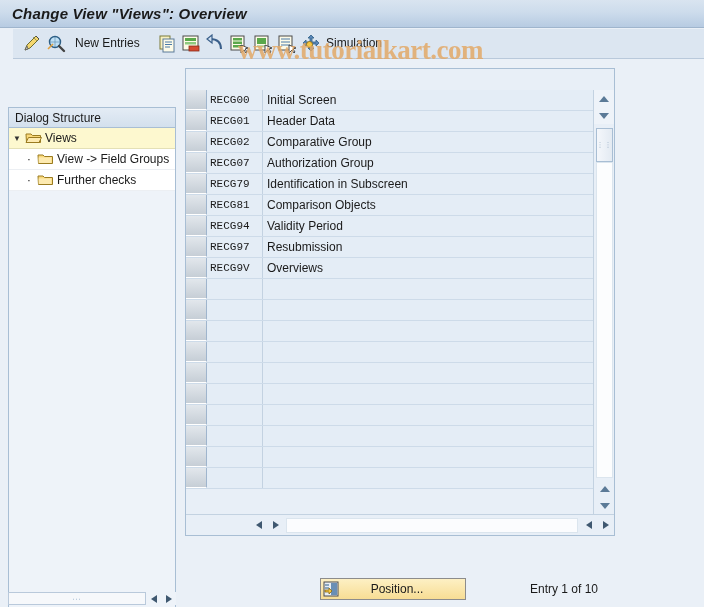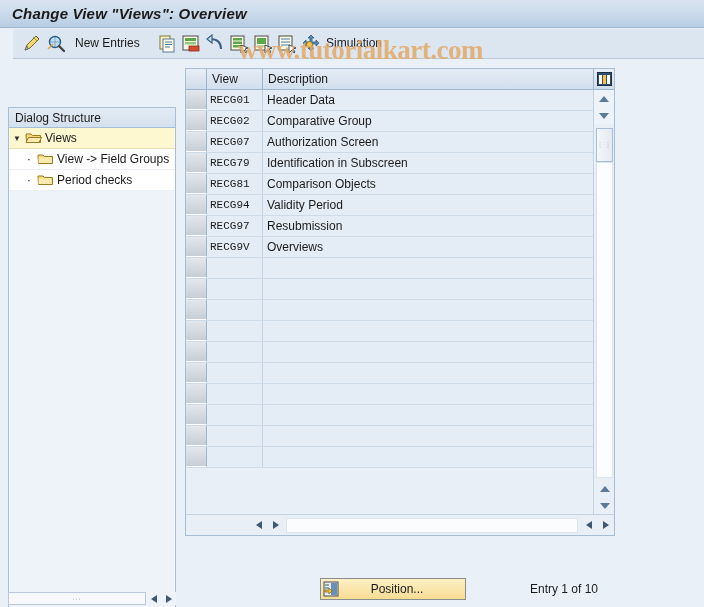--- a/index.html
+++ b/index.html
@@ -414,69 +414,61 @@
 
     <div class="tree-row child">
       <span class="indent"></span>
       <span class="tw-dot">·</span>
       <span class="folder-icon">
         <svg width="17" height="14" viewBox="0 0 17 14">
           <path d="M1 3 h5 l1.5 1.5 h8 v7 h-14 z" fill="#fad97a" stroke="#9a7b20" stroke-width="1"></path>
           <rect x="1.6" y="5.4" width="12.8" height="5.6" fill="#fdeab0"></rect>
         </svg>
       </span>
-      <span class="tree-label">Period checks</span>
+      <span class="tree-label">Further checks</span>
     </div>
 
   </div>
 </div>
 
 <div id="tree-hscroll">
   <div class="track">
     <span class="grip">⋯</span>
   </div>
   <div class="sb-btn">
       <span class="sb-arrow arr-left"></span>
     </div>
   <div class="sb-btn">
       <span class="sb-arrow arr-right"></span>
     </div>
 </div>
 
 <div id="table-panel">
 
-  <div id="table-header">
-    <div class="th-sel"></div>
-    <div class="th-cell th-view">View</div>
-    <div class="th-cell th-desc">Description</div>
-    <div class="th-icon-cell">
-      <svg width="15" height="14" viewBox="0 0 15 14">
-        <rect x="0.5" y="0.5" width="14" height="13" fill="#2d4f73" stroke="#1a2f45" stroke-width="1"></rect>
-        <rect x="2" y="3" width="3" height="9" fill="#ffffff"></rect>
-        <rect x="6" y="3" width="3" height="9" fill="#f5c542"></rect>
-        <rect x="10" y="3" width="3" height="9" fill="#ffffff"></rect>
-      </svg>
-    </div>
-  </div>
 
   <div id="table-rows">
+      <div class="trow">
+        <div class="td-sel"></div>
+        <div class="td-view">RECG00</div>
+        <div class="td-desc">Initial Screen</div>
+      </div>
       <div class="trow">
         <div class="td-sel"></div>
         <div class="td-view">RECG01</div>
         <div class="td-desc">Header Data</div>
       </div>
       <div class="trow">
         <div class="td-sel"></div>
         <div class="td-view">RECG02</div>
         <div class="td-desc">Comparative Group</div>
       </div>
       <div class="trow">
         <div class="td-sel"></div>
         <div class="td-view">RECG07</div>
-        <div class="td-desc">Authorization Screen</div>
+        <div class="td-desc">Authorization Group</div>
       </div>
       <div class="trow">
         <div class="td-sel"></div>
         <div class="td-view">RECG79</div>
         <div class="td-desc">Identification in Subscreen</div>
       </div>
       <div class="trow">
         <div class="td-sel"></div>
         <div class="td-view">RECG81</div>
         <div class="td-desc">Comparison Objects</div>

